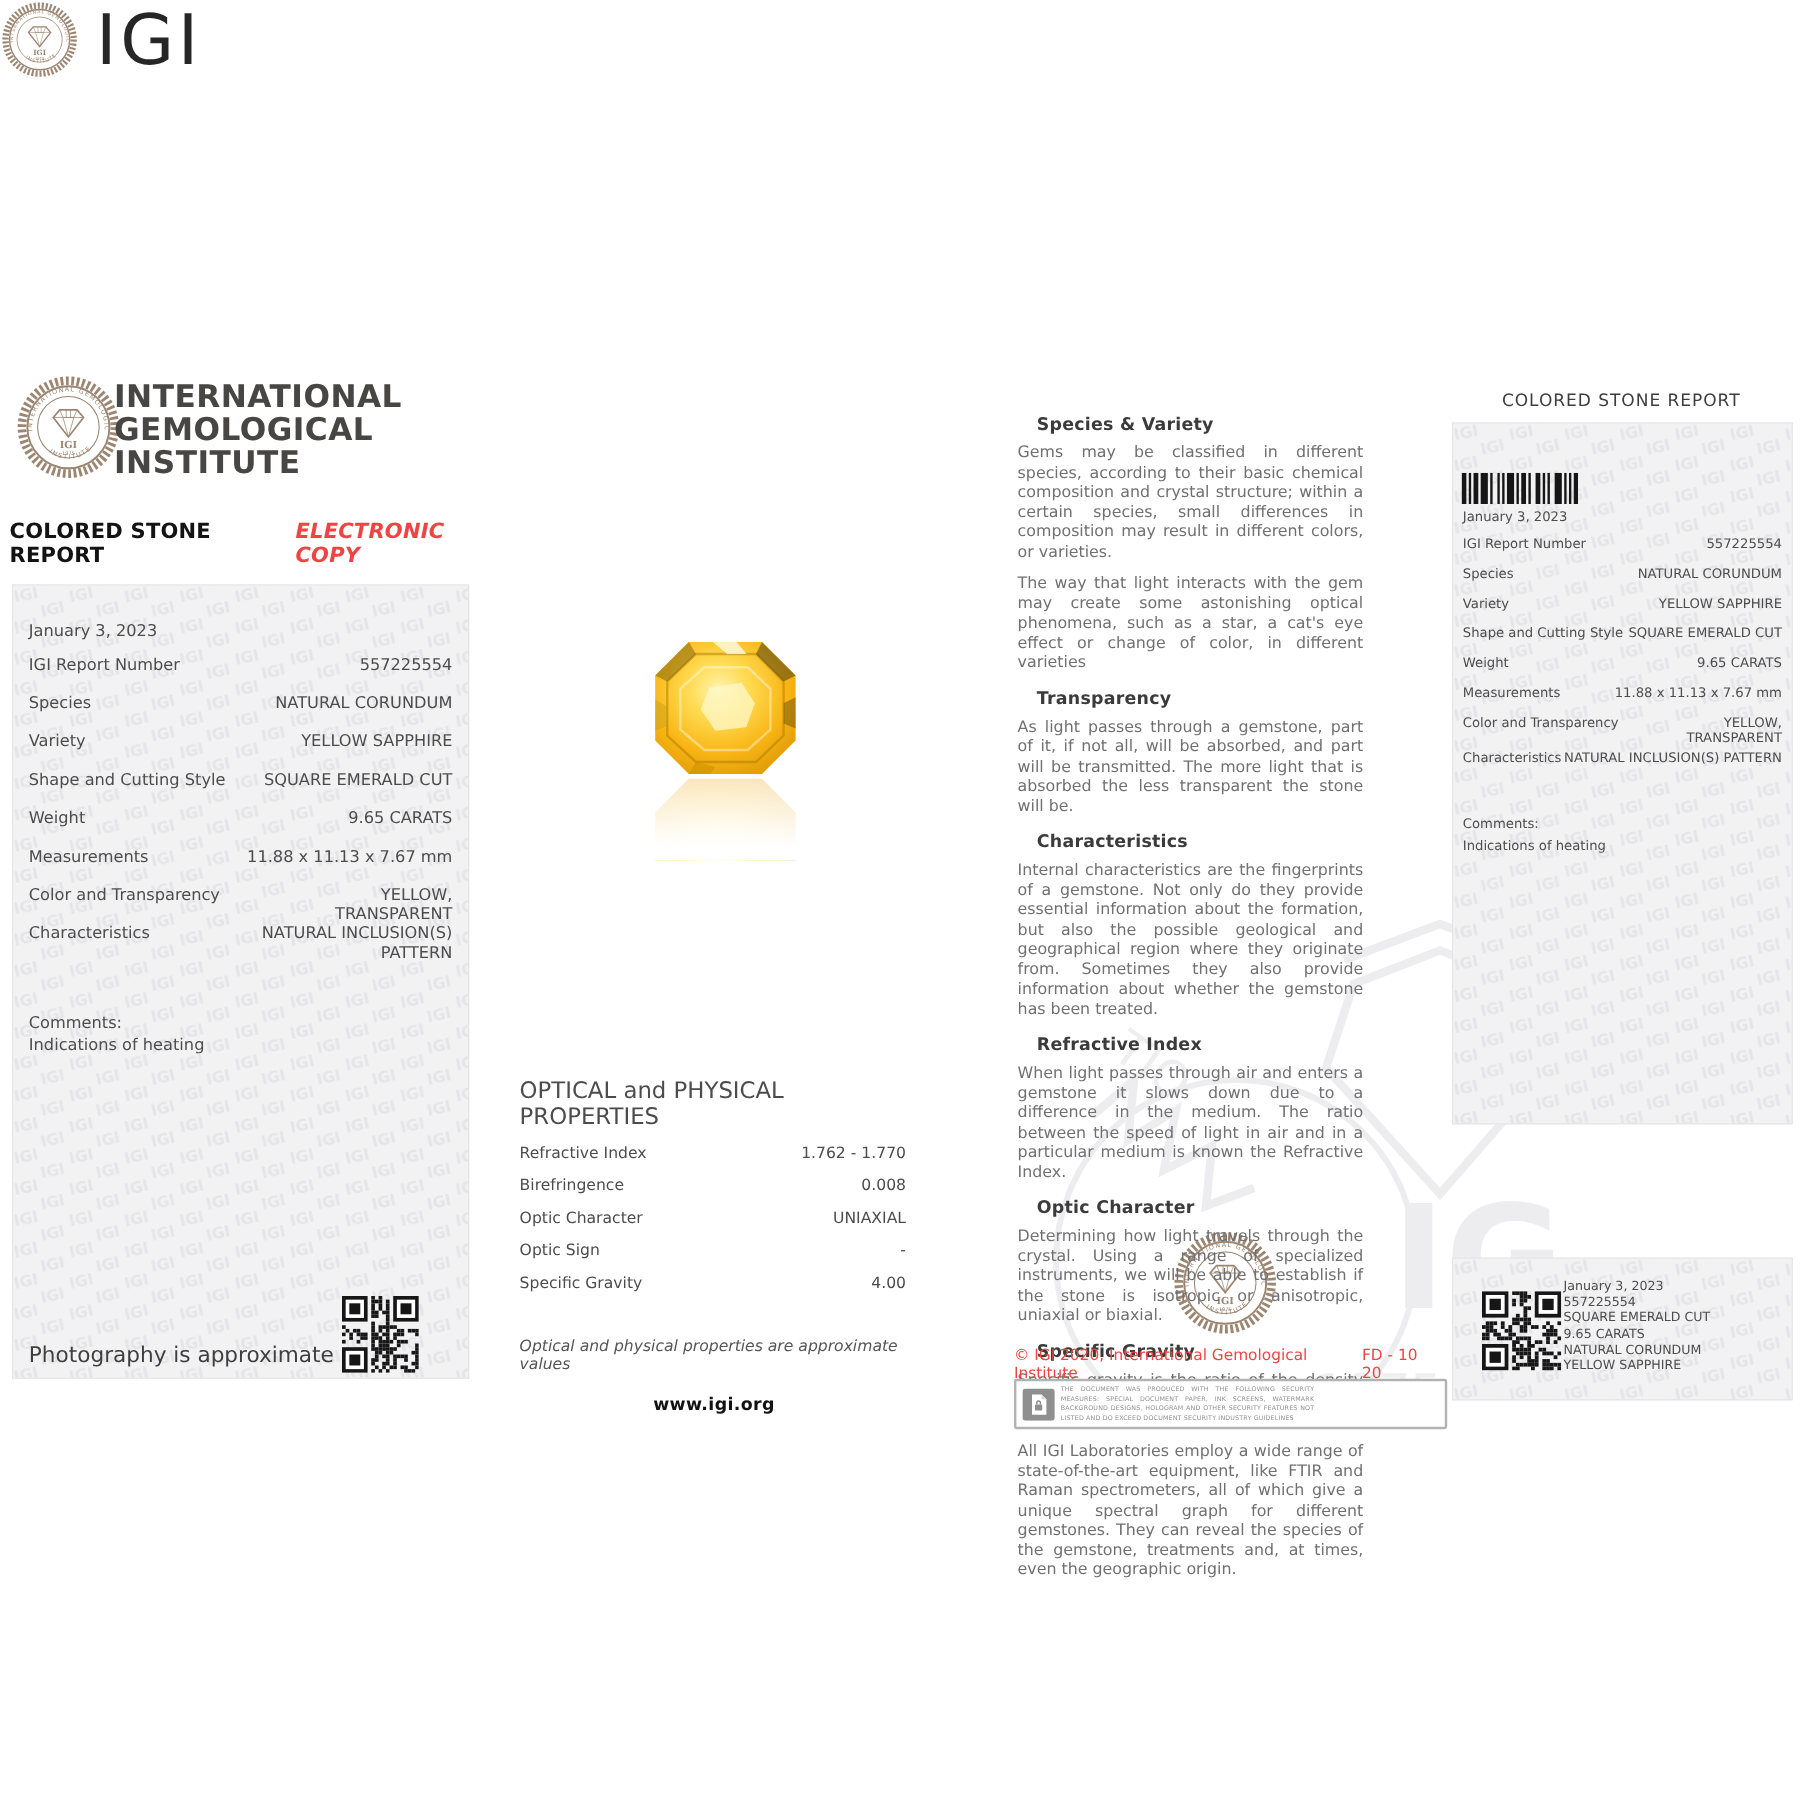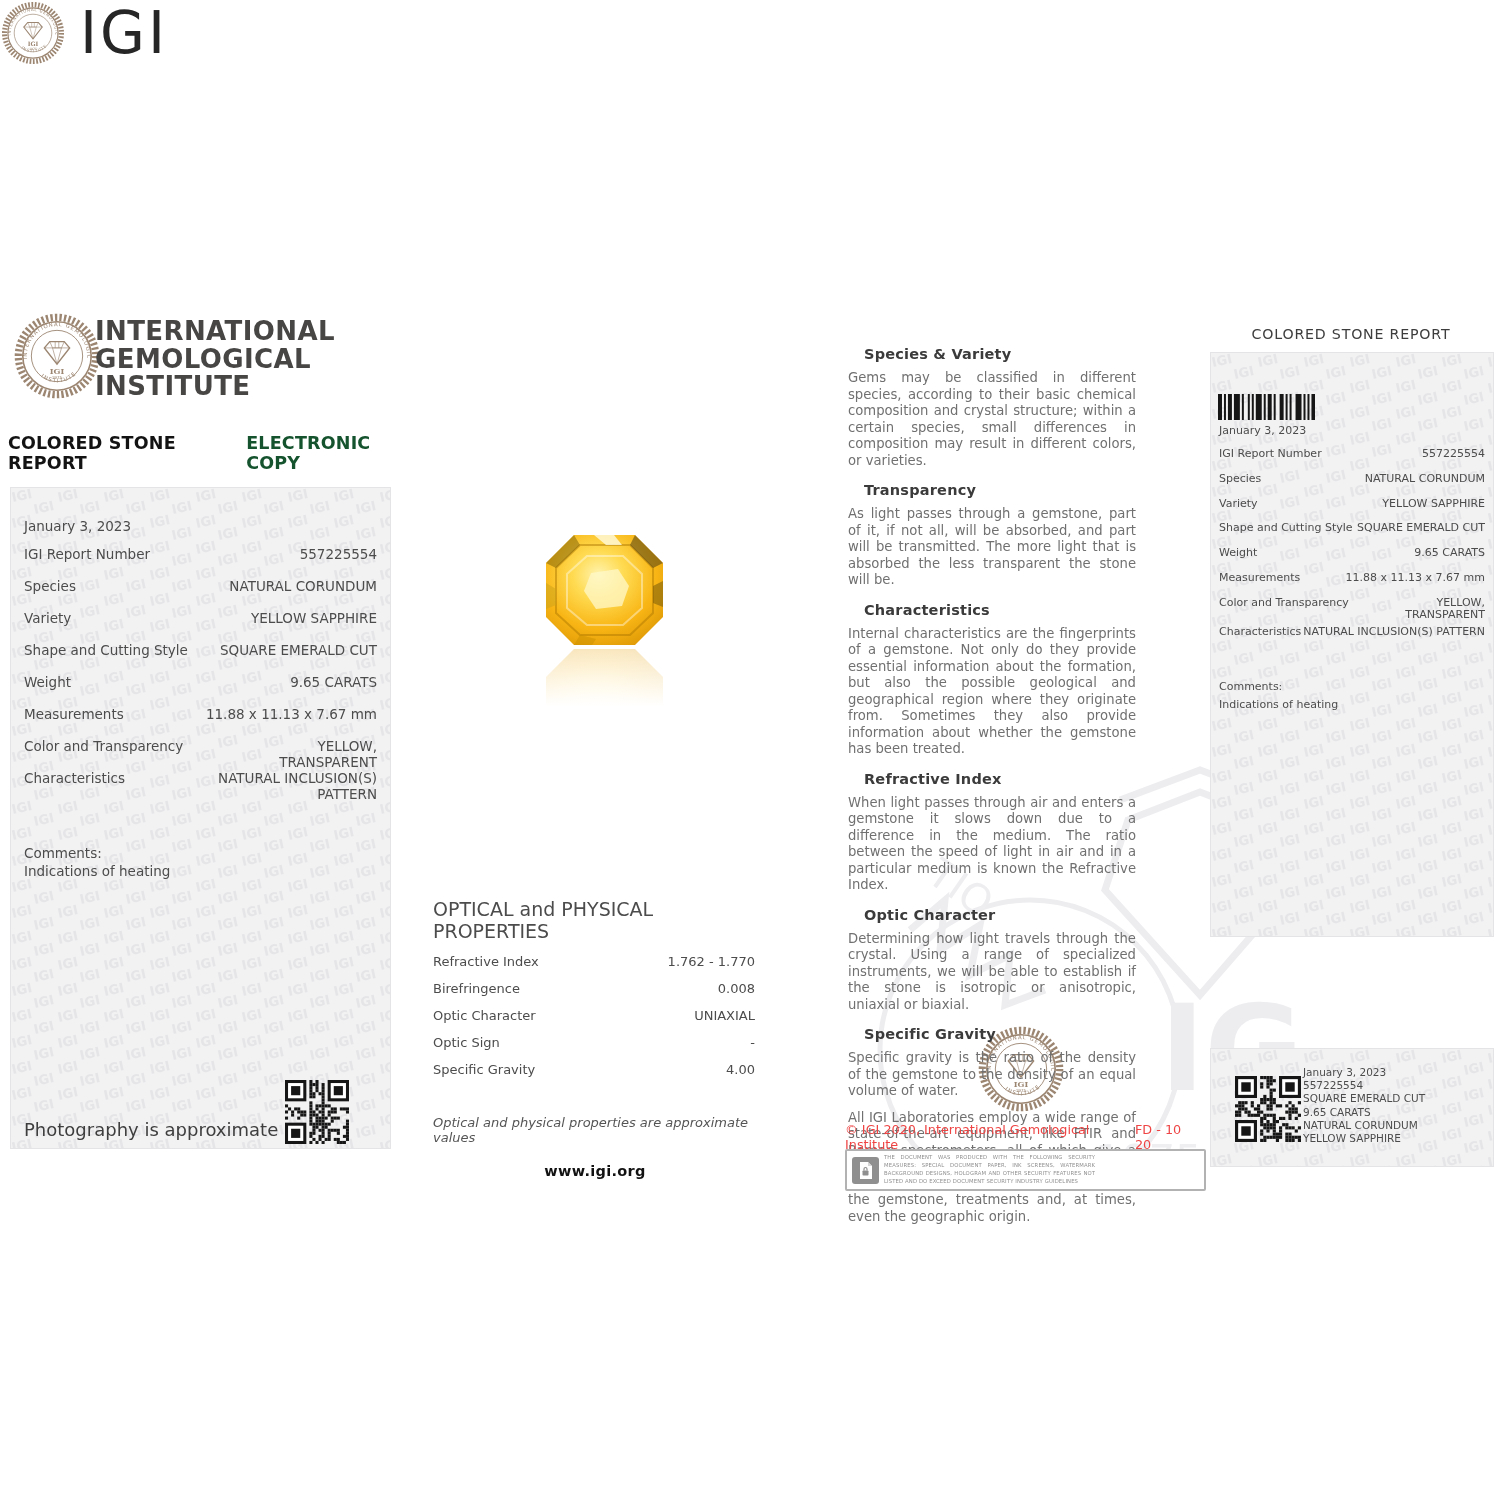--- a/index.html
+++ b/index.html
@@ -6,21 +6,21 @@
   .page{position:relative;width:1500px;height:1500px;background:#fff;overflow:hidden;
         font-family:"DejaVu Sans",sans-serif;color:#4c4c4c;}
   .abs{position:absolute;}
   
   .brand-seal{position:absolute;left:12px;top:311px;width:90px;height:90px;}
   .brand-name{position:absolute;left:95px;top:318px;font-size:26px;font-weight:bold;
               line-height:27.5px;color:#474645;letter-spacing:.4px;}
   .title-row{position:absolute;left:8px;top:433px;width:390px;display:flex;gap:14px;
              font-size:17.5px;font-weight:800;letter-spacing:.2px;}
   .title-row .black{color:#131313;}
-  .title-row .red{color:#14532d;margin-left:16px;}
+  .title-row .red{color:#ef4444;margin-left:16px;font-style:italic;}
   
   .textured{position:absolute;border:1px solid #e4e4e6;background:#f2f2f3;}
   .textured svg.tex{position:absolute;left:0;top:0;width:100%;height:100%;}
   .boxpad{position:absolute;inset:0;}
   
   #left-box{left:10px;top:487px;width:379px;height:660px;}
   .l-date{position:absolute;left:13px;top:30px;font-size:13.5px;color:#4c4c4c;}
   .l-rows{position:absolute;left:13px;right:13px;top:58px;}
   .frow{display:flex;justify-content:space-between;align-items:flex-start;height:32px;
         font-size:13.5px;line-height:16px;color:#4c4c4c;}
@@ -365,20 +365,21 @@
       <path d="M40,170 L75,140 L70,190 L110,165 L100,215 L140,195 L135,245 L175,230"></path>
       <circle cx="160" cy="290" r="150" stroke-width="5"></circle>
     </g>
     <text x="290" y="330" font-size="120" font-weight="bold" fill="#ededf0" font-family="DejaVu Sans, sans-serif">IGI</text>
     <text x="225" y="415" font-size="42" fill="#efeff2" font-family="DejaVu Sans, sans-serif">1975</text>
     <text x="55" y="120" font-size="40" fill="#eeeef1" transform="rotate(35 55 120)" font-family="DejaVu Sans, sans-serif">TIO</text>
   </svg>
   <div id="glossary" class="abs">
     <div class="gh">Species &amp; Variety</div>
     <p class="gp">Gems may be classified in different species, according to their basic chemical composition and crystal structure; within a certain species, small differences in composition may result in different colors, or varieties.</p>
+    <p class="gp">The way that light interacts with the gem may create some astonishing optical phenomena, such as a star, a cat's eye effect or change of color, in different varieties</p>
     <div class="gh">Transparency</div>
     <p class="gp">As light passes through a gemstone, part of it, if not all, will be absorbed, and part will be transmitted. The more light that is absorbed the less transparent the stone will be.</p>
     <div class="gh">Characteristics</div>
     <p class="gp">Internal characteristics are the fingerprints of a gemstone. Not only do they provide essential information about the formation, but also the possible geological and geographical region where they originate from. Sometimes they also provide information about whether the gemstone has been treated.</p>
     <div class="gh">Refractive Index</div>
     <p class="gp">When light passes through air and enters a gemstone it slows down due to a difference in the medium. The ratio between the speed of light in air and in a particular medium is known the Refractive Index.</p>
     <div class="gh">Optic Character</div>
     <p class="gp">Determining how light travels through the crystal. Using a range of specialized instruments, we will be able to establish if the stone is isotropic or anisotropic, uniaxial or biaxial.</p>
     <div class="gh">Specific Gravity</div>
     <p class="gp">Specific gravity is the ratio of the density of the gemstone to the density of an equal volume of water.</p>

